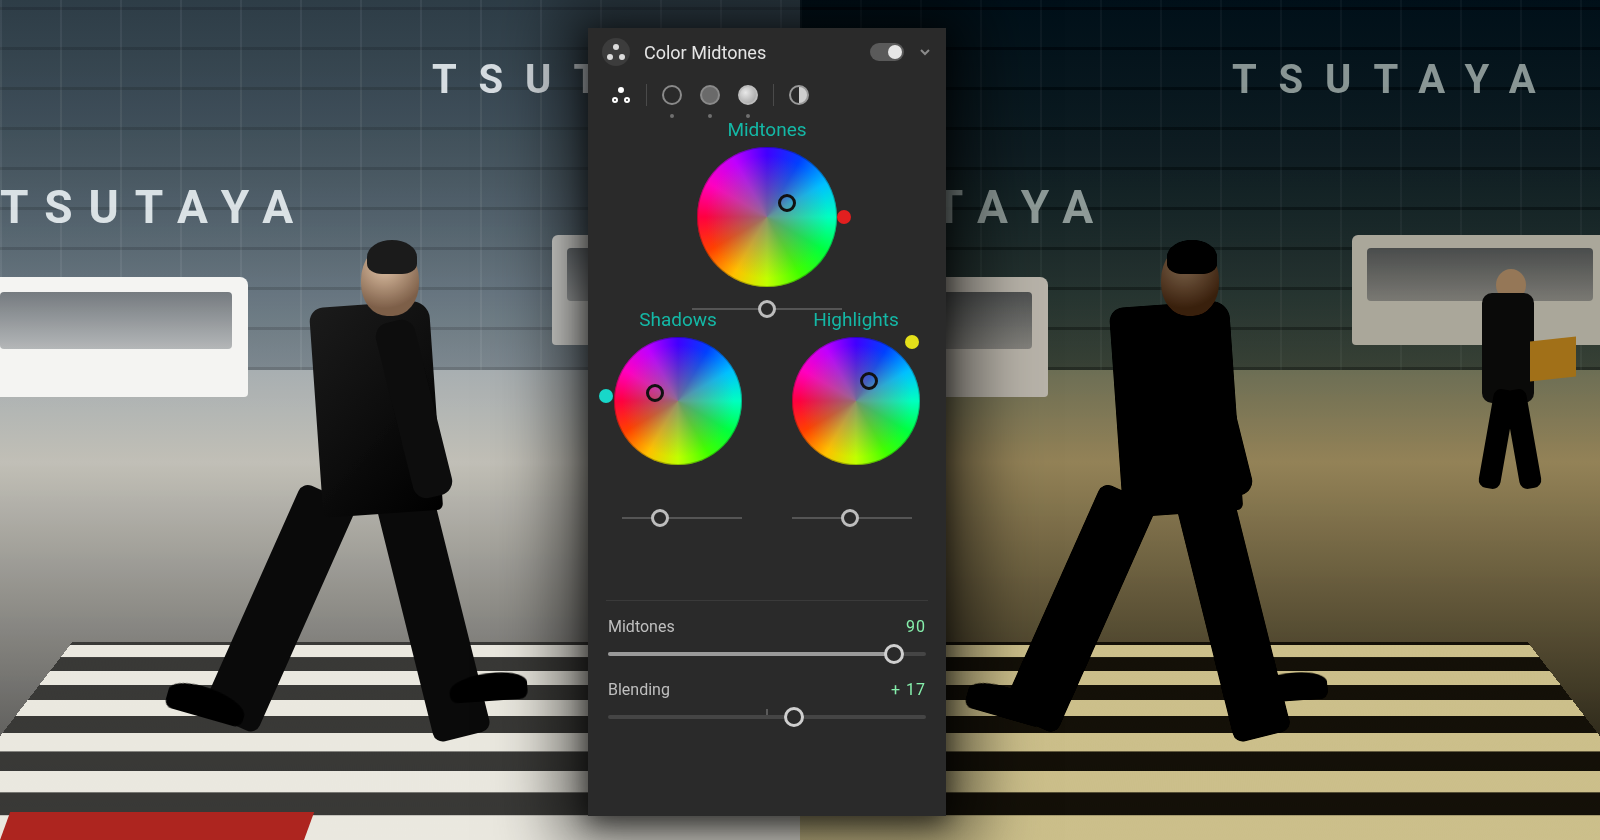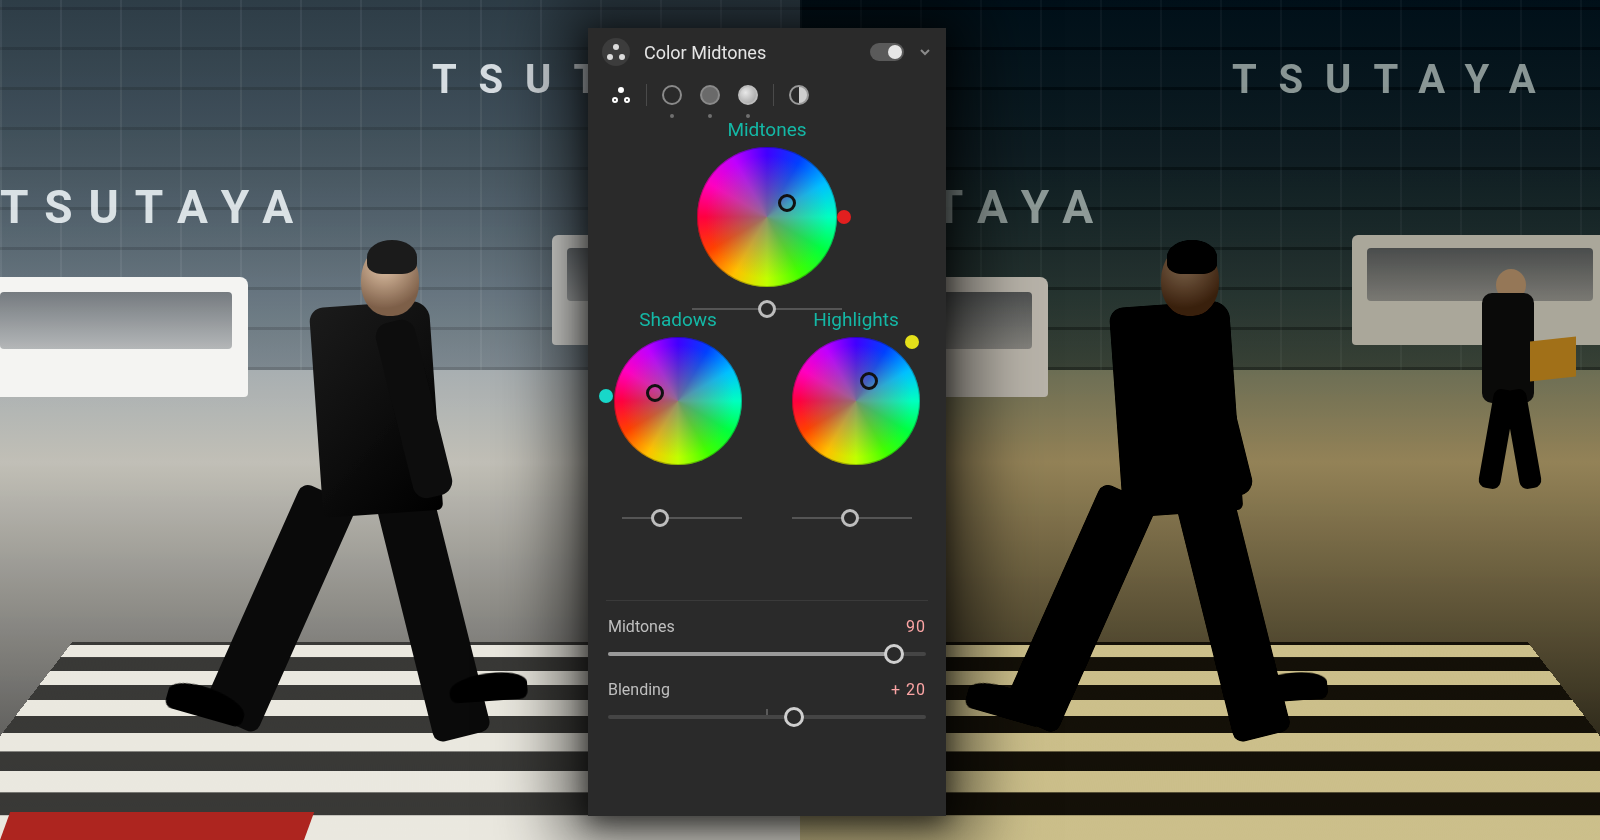--- a/index.html
+++ b/index.html
@@ -215,21 +215,21 @@
     display:flex; justify-content:space-between; padding: 0 34px; margin-top:-6px;
   }
 
   .divider { height:1px; background:#3a3a3a; margin: 72px 18px 0 18px; }
 
   .param-row {
     display:flex; align-items:center; justify-content:space-between;
     padding: 16px 20px 0 20px;
     color:#bfbfbf; font-size:16px;
   }
-  .param-value { color:#fca5a5; letter-spacing:1px; }
+  .param-value { color:#86efac; letter-spacing:1px; }
   .h-slider {
     position:relative; margin: 8px 20px 0 20px; height:20px;
   }
   .h-track { position:absolute; top:50%; left:0; right:0; height:4px; background:#454545; border-radius:2px; transform:translateY(-50%); }
   .h-fill  { position:absolute; top:50%; left:0; height:4px; background:#9a9a9a; border-radius:2px; transform:translateY(-50%); }
   .h-knob  { position:absolute; top:50%; width:20px; height:20px; border:3px solid #cfcfcf; background:#2a2a2a; border-radius:50%; transform:translate(-50%,-50%); cursor:grab; }
   .h-center-tick { position:absolute; top:2px; left:50%; width:2px; height:6px; background:#5a5a5a; transform:translateX(-50%); }
 </style>
 </head>
 <body>
@@ -379,20 +379,20 @@
     <span class="param-value">90</span>
   </div>
   <div class="h-slider">
     <div class="h-track"></div>
     <div class="h-fill" id="blend-fill" style="width: 90%;"></div>
     <div class="h-knob" id="blend-knob" style="left: 90%;"></div>
   </div>
 
   <div class="param-row">
     <span>Blending</span>
-    <span class="param-value">+ 20</span>
+    <span class="param-value">+ 17</span>
   </div>
   <div class="h-slider">
     <div class="h-track"></div>
     <div class="h-center-tick"></div>
     <div class="h-knob" id="balance-knob" style="left: 58.5%;"></div>
   </div>
 </div>
 
 </body></html>

